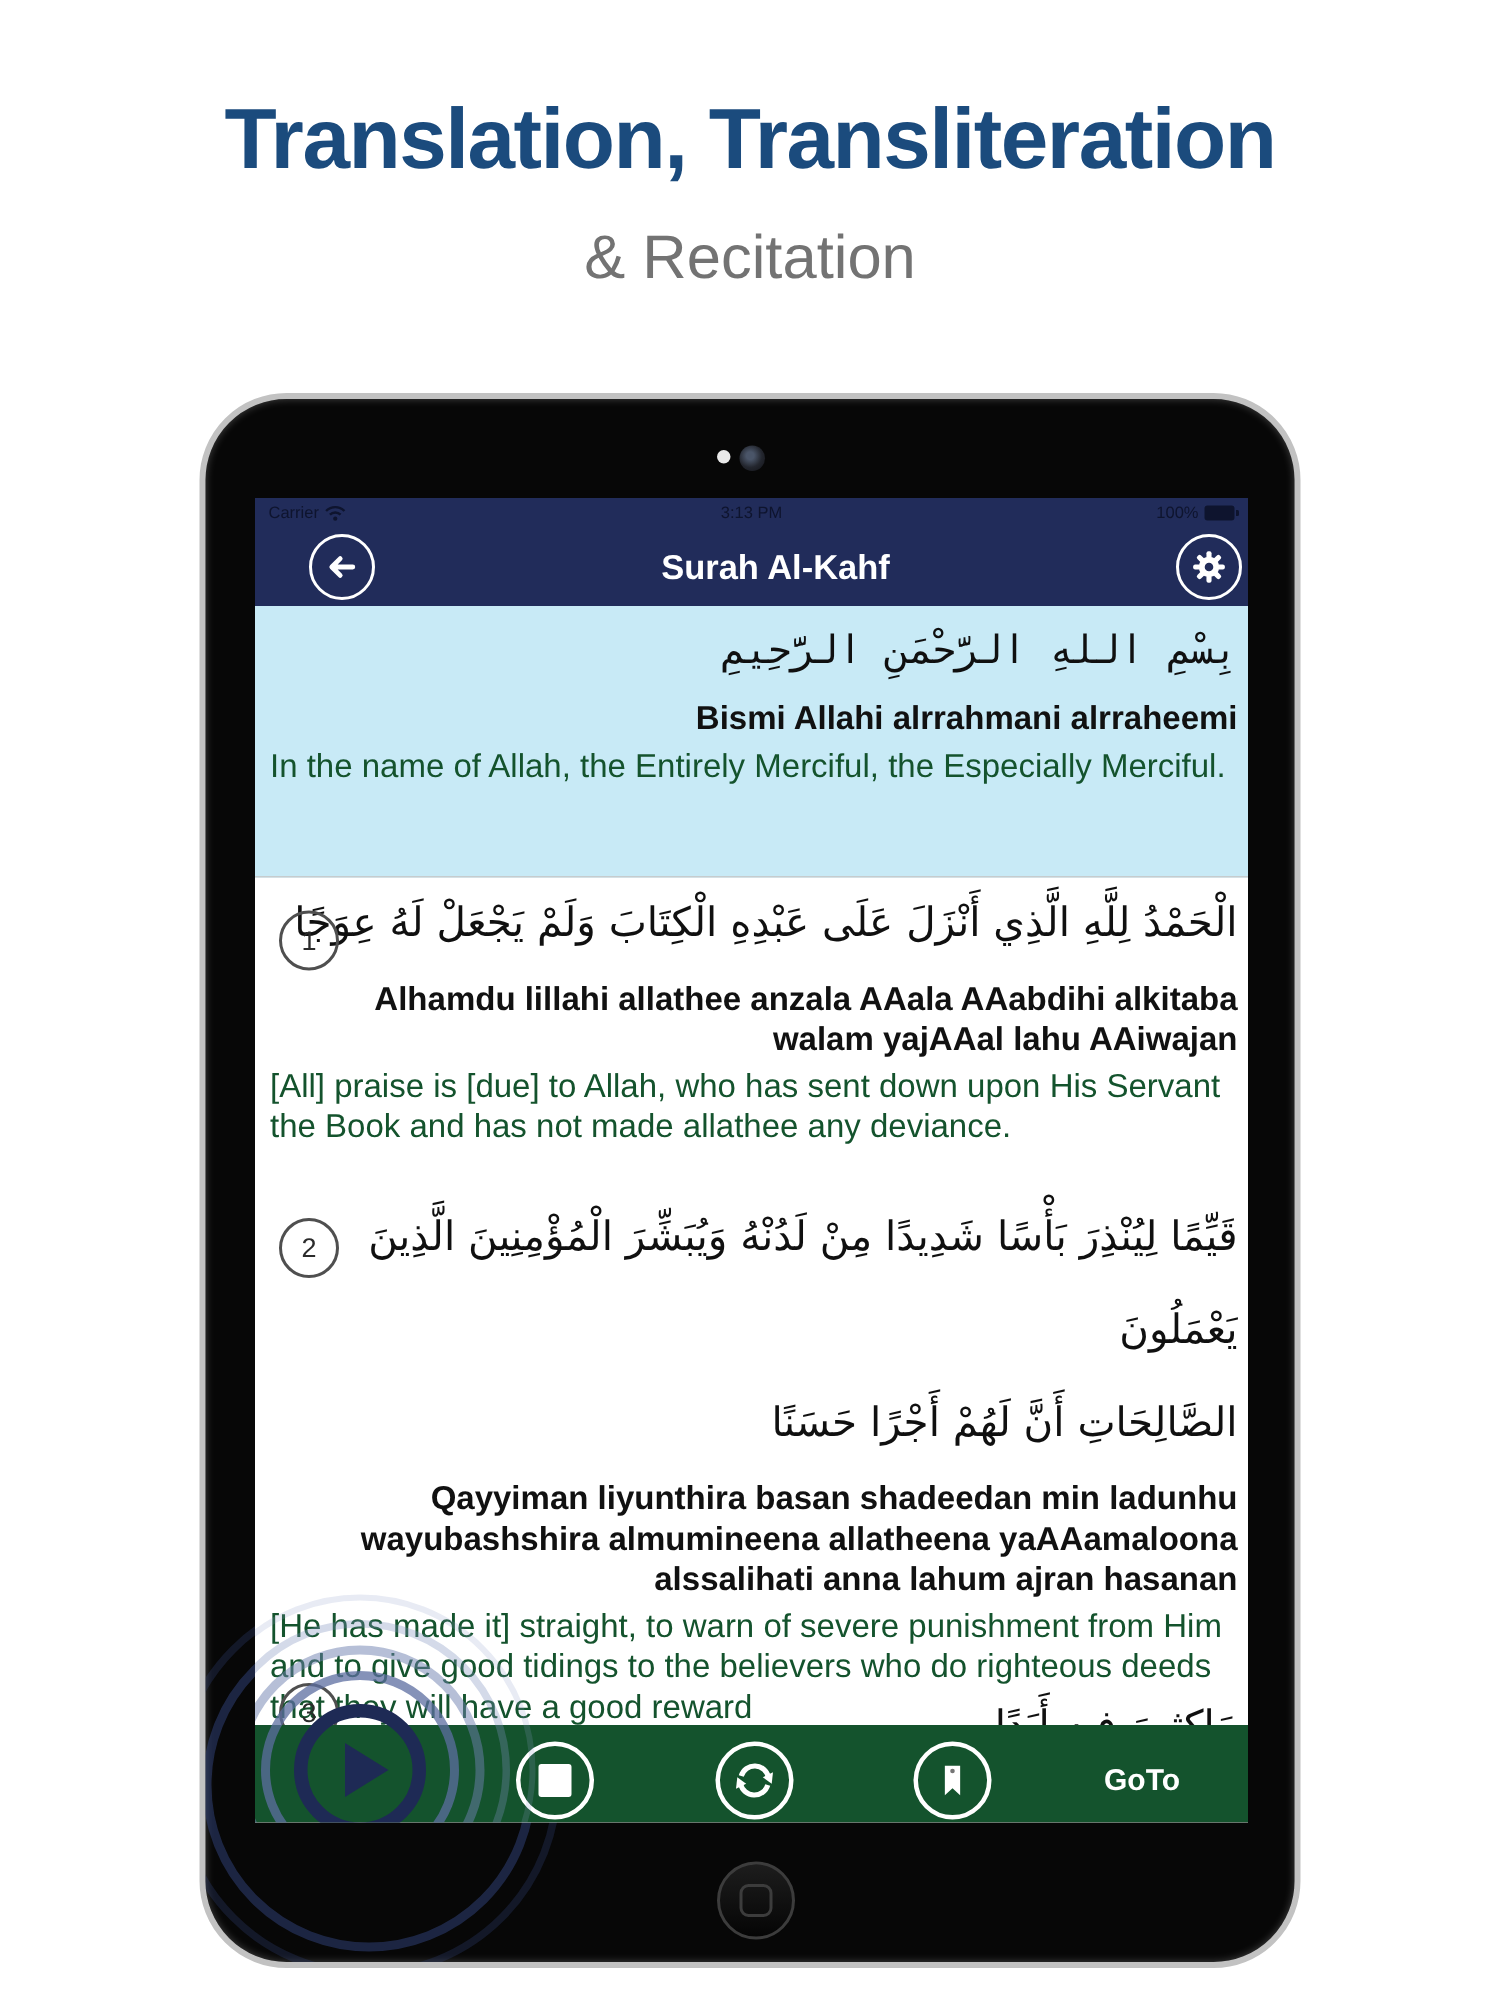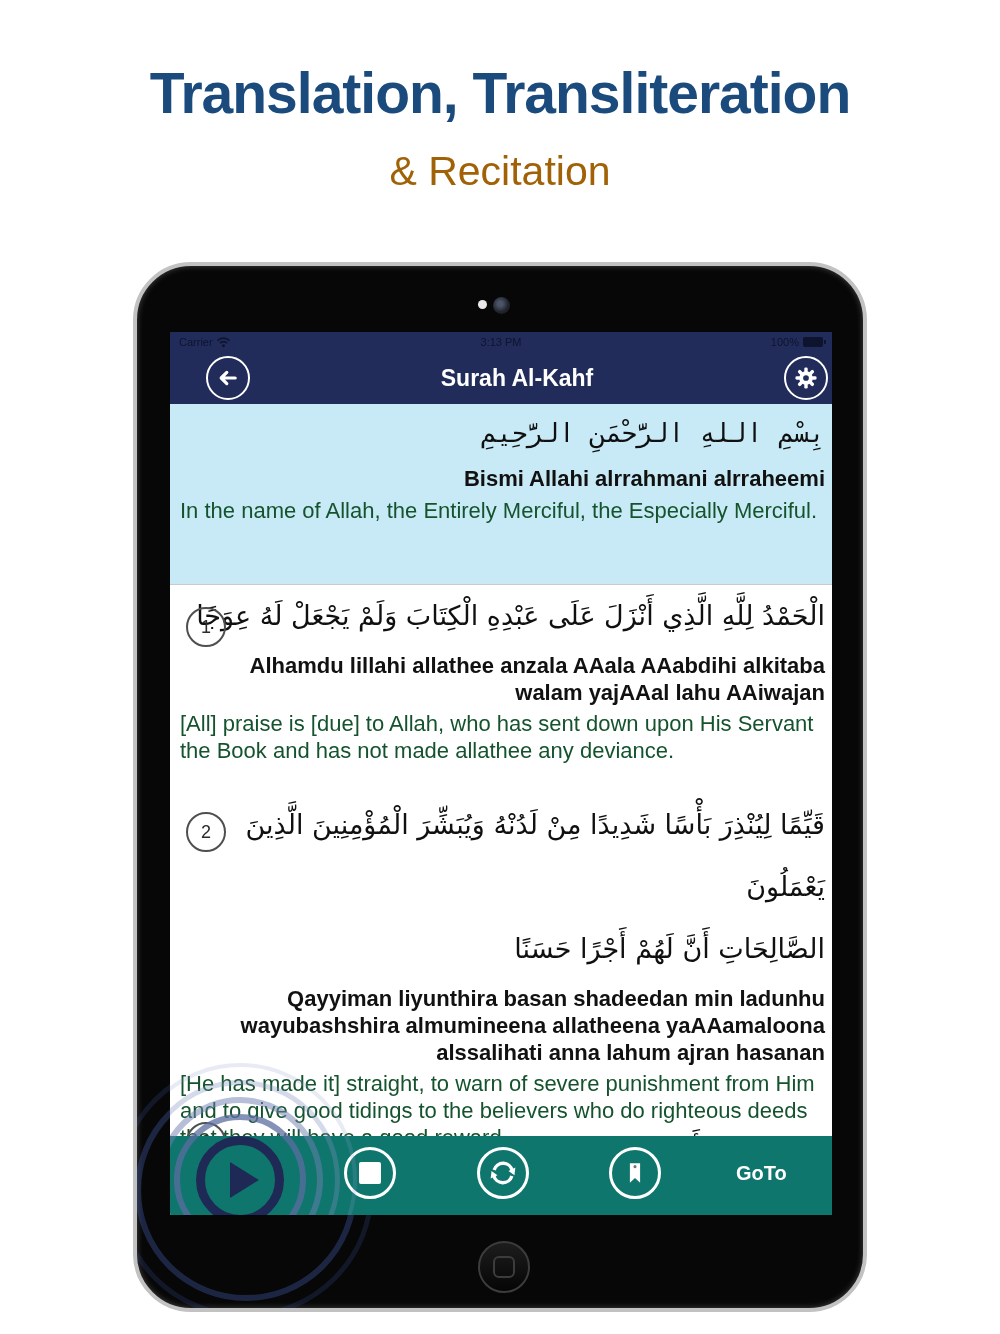--- a/index.html
+++ b/index.html
@@ -3,21 +3,21 @@
 <meta charset="utf-8">
 <style>
   html,body{margin:0;padding:0;background:#ffffff;}
   .page{position:relative;width:1000px;height:1334px;margin:0 auto;background:#fff;
         font-family:"Liberation Sans",sans-serif;overflow:hidden;border-radius:26px;}
 
   
   .hero-title{position:absolute;top:60px;left:0;width:100%;text-align:center;
     font-size:57px;font-weight:700;letter-spacing:-1px;color:#1b4b7d;}
   .hero-subtitle{position:absolute;top:148px;left:0;width:100%;text-align:center;
-    font-size:41px;font-weight:400;color:#a16207;}
+    font-size:41px;font-weight:400;color:#737373;}
 
   
   .tablet{position:absolute;left:133px;top:262px;width:734px;height:1050px;
     background:#070707;border:4px solid #c2c2c2;border-radius:58px;box-sizing:border-box;
     overflow:hidden;box-shadow:inset 0 0 6px rgba(255,255,255,.25);}
   .sensor-dot{position:absolute;left:341px;top:34px;width:9px;height:9px;border-radius:50%;
     background:#e9e9e9;}
   .camera{position:absolute;left:356px;top:31px;width:17px;height:17px;border-radius:50%;
     background:radial-gradient(circle at 42% 40%, #4a5568 0 18%, #23262e 55%, #101116 100%);}
   .home-btn{position:absolute;left:341px;top:975px;width:52px;height:52px;border-radius:50%;
@@ -70,21 +70,21 @@
     border-radius:50%;box-sizing:border-box;text-align:center;line-height:36px;
     font-size:18px;color:#2b2b2b;background:transparent;}
   .v1 .verse-badge{top:22px;}
   .v2 .verse-badge{top:18px;}
   .v3 .verse-badge{top:2px;}
   .verse .ar{font-size:27px;line-height:62px;text-align:right;}
   .verse .translit{margin-top:5px;}
   .verse .translation{margin-top:4px;}
 
   
-  .toolbar{position:absolute;left:0;bottom:0;width:100%;height:79px;background:#0f766e;z-index:3;margin-top:36px;}
+  .toolbar{position:absolute;left:0;bottom:0;width:100%;height:65px;background:#14532d;z-index:3;margin-top:36px;}
   .tool-btn{position:absolute;top:11px;width:52px;height:52px;border:3px solid #ffffff;
     border-radius:50%;box-sizing:border-box;display:flex;align-items:center;justify-content:center;}
   .stop-btn{left:174px;}
   .repeat-btn{left:307px;}
   .bookmark-btn{left:439px;}
   .stop-square{width:22px;height:22px;background:#ffffff;border-radius:2px;}
   .goto-btn{position:absolute;left:566px;top:0;height:75px;line-height:75px;color:#ffffff;
     font-size:20px;font-weight:700;}
 
   

